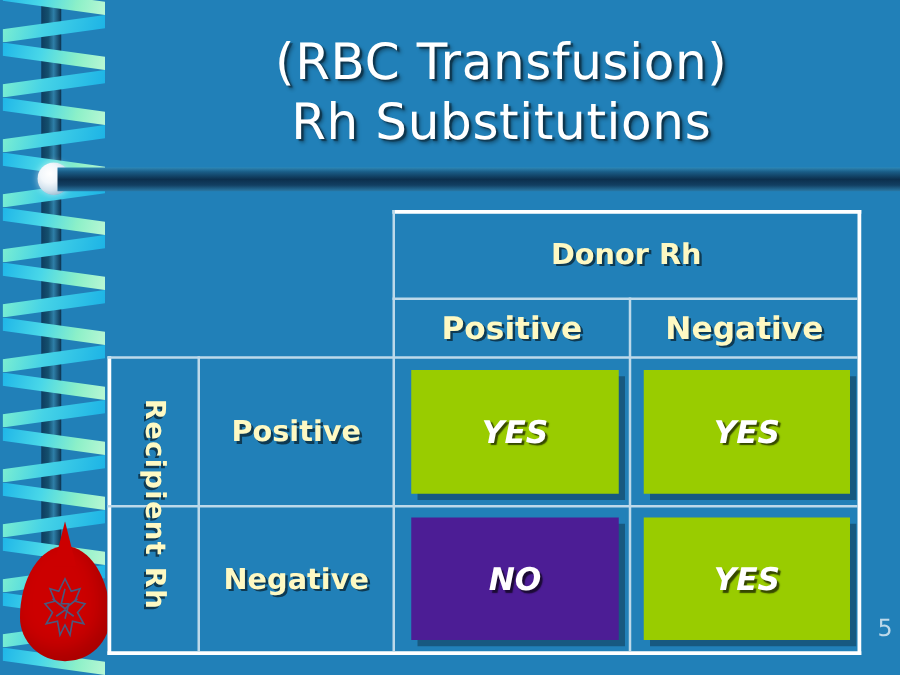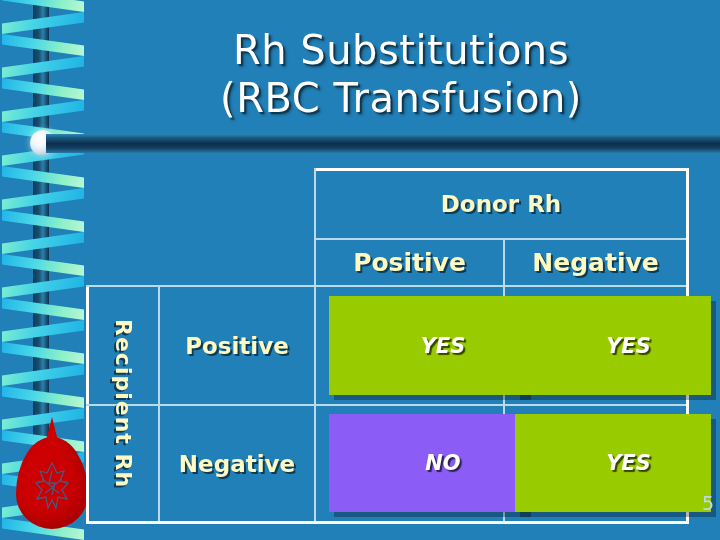--- a/index.html
+++ b/index.html
@@ -96,28 +96,27 @@
   }
   .recip-rh span{
     writing-mode:vertical-rl;text-orientation:mixed;
     display:inline-block;letter-spacing:1px;
   }
   .row-pos{left:74px;top:119px;width:154px;height:117px;font-size:23px;}
   .row-neg{left:74px;top:238px;width:154px;height:115px;font-size:23px;}
 
   .vbox{
     position:absolute;display:flex;align-items:center;justify-content:center;
-    color:#ffffff;font-weight:bold;font-style:italic;font-size:21px;
+    color:#ffffff;font-weight:bold;font-style:italic;font-size:25px;
     font-family:"DejaVu Sans", sans-serif;
     text-shadow:2px 2px 1px rgba(0,0,0,.65);
     box-shadow:5px 5px 0 rgba(0,0,0,.30);
-    padding-left:31px;
   }
   .yes{background:#99cc00;}
-  .no{background:#8b5cf6;}
+  .no{background:#4c1d95;}
 
   .v-pp{left:243px;top:128px;width:166px;height:99px;}
   .v-pn{left:429px;top:128px;width:165px;height:99px;}
   .v-np{left:243px;top:246px;width:166px;height:98px;}
   .v-nn{left:429px;top:246px;width:165px;height:98px;}
 
   .pagenum{
     position:absolute;right:2px;top:492px;width:16px;
     color:#bcd9ea;font-size:19px;font-family:"DejaVu Sans", sans-serif;
     overflow:hidden;
@@ -216,22 +215,22 @@
           <path d="M17 36 L24 31 L31 36"></path>
         </g>
       </svg>
     </div>
   </div>
 
   <div class="nodedot"></div>
   <div class="bar"></div>
 
   <div class="title">
+    <div>(RBC Transfusion)</div>
     <div>Rh Substitutions</div>
-    <div>(RBC Transfusion)</div>
   </div>
 
   <div class="tbl">
 
     <div class="ln outer-top"></div>
     <div class="ln outer-right"></div>
     <div class="ln outer-bottom"></div>
     <div class="ln outer-left"></div>
 
     <div class="ln v-recip"></div>

